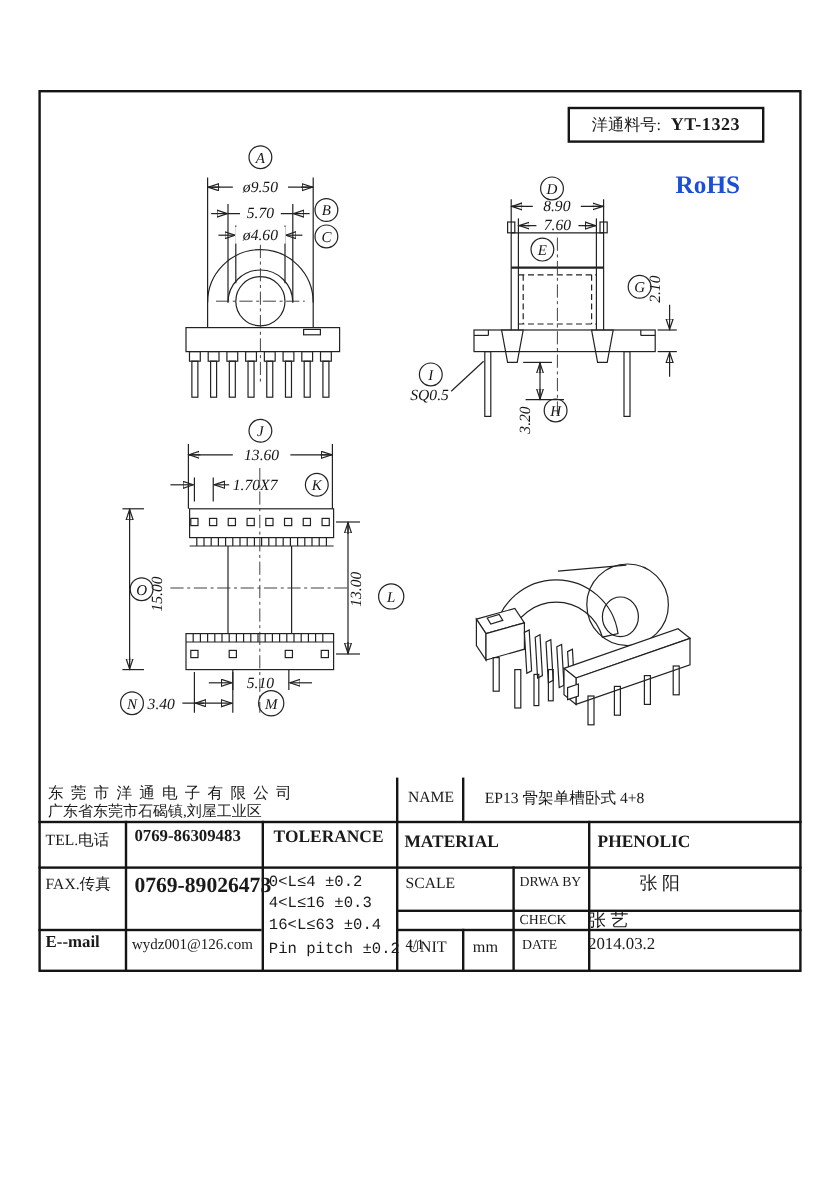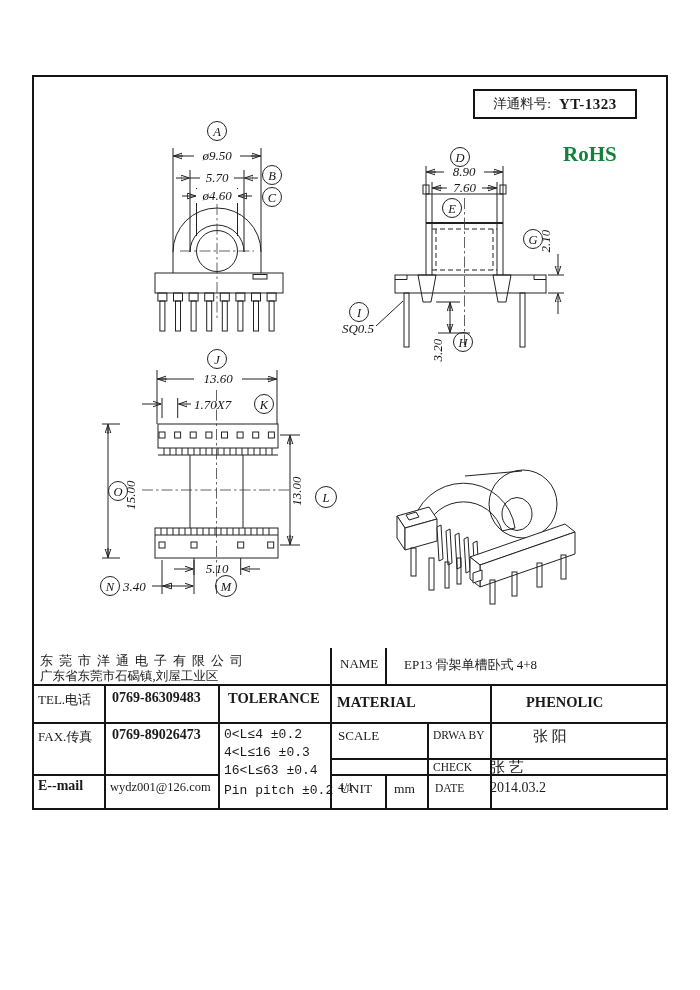--- a/index.html
+++ b/index.html
@@ -39,21 +39,21 @@
 </head>
 <body>
 
 <div class="page">
   <div class="frame"></div>
 
   <div class="pn-box">
     <span class="pn-label">洋通料号:</span>
     <span class="pn-value">YT-1323</span>
   </div>
-  <div class="rohs" style="color: #15803d;">RoHS</div>
+  <div class="rohs" style="color: #1d4ed8;">RoHS</div>
 
   <svg style="left:130px;top:118px;" width="188" height="222" viewBox="0 0 188 222">
     <defs>
       <marker id="arF" markerWidth="10" markerHeight="8" refX="8.6" refY="3.5" orient="auto" markerUnits="userSpaceOnUse">
         <path d="M0,0.6 L8.6,3.5 L0,6.4 Z" fill="#222" stroke="none"></path>
       </marker>
     </defs>
     <g>
       <line x1="43" y1="30" x2="43" y2="155"></line>
         <line x1="131" y1="30" x2="131" y2="155"></line>
@@ -392,24 +392,24 @@
 
     <div class="cell ctr" style="left:8px;top:4px;width:284px;letter-spacing:6px;font-size:13px;">东莞市洋通电子有限公司</div>
     <div class="cell ctr" style="left:8px;top:20px;width:284px;font-size:12.5px;">广东省东莞市石碣镇,刘屋工业区</div>
     <div class="cell" style="left:308px;top:8px;">NAME</div>
     <div class="cell" style="left:372px;top:8px;">EP13 骨架单槽卧式 4+8</div>
 
     <div class="cell" style="left:6px;top:43px;">TEL.电话</div>
     <div class="cell b" style="left:80px;top:42px;font-size:14px;">0769-86309483</div>
     <div class="cell b" style="left:196px;top:42px;font-size:14.5px;text-align:center;">TOLERANCE</div>
     <div class="cell b" style="left:305px;top:46px;font-size:14.5px;">MATERIAL</div>
-    <div class="cell b" style="left:466px;top:46px;font-size:14.5px;margin-left:28px;">PHENOLIC</div>
+    <div class="cell b" style="left:466px;top:46px;font-size:14.5px;">PHENOLIC</div>
 
     <div class="cell" style="left:6px;top:80px;">FAX.传真</div>
-    <div class="cell b" style="left:80px;top:79px;font-size:14px;">0769-89026473</div>
+    <div class="cell b" style="left:80px;top:79px;font-size:18px;">0769-89026473</div>
 
     <div class="cell mono" style="left:192px;top:79px;">0&lt;L≤4  ±0.2</div>
     <div class="cell mono" style="left:192px;top:97px;">4&lt;L≤16 ±0.3</div>
     <div class="cell mono" style="left:192px;top:115px;">16&lt;L≤63 ±0.4</div>
     <div class="cell mono" style="left:192px;top:135px;">Pin pitch ±0.2</div>
 
     <div class="cell" style="left:306px;top:80px;">SCALE</div>
     <div class="cell" style="left:401px;top:81px;font-size:11.5px;">DRWA BY</div>
     <div class="cell ctr" style="left:458px;top:79px;width:178px;font-size:15px;margin-left:43px;">张 阳</div>
 

